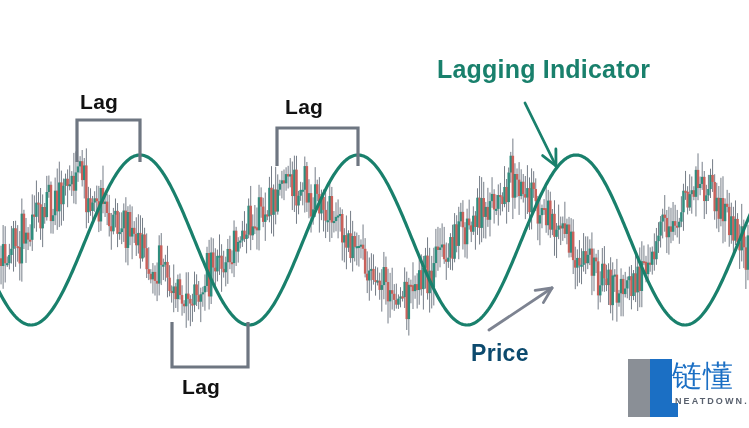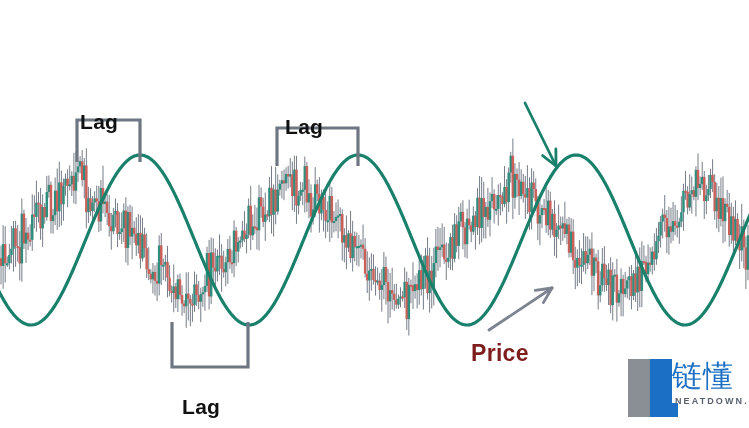--- a/index.html
+++ b/index.html
@@ -38,31 +38,30 @@
     font-size: 25px;
     font-weight: bold;
     color: #19806c;
     letter-spacing: 0.2px;
   }
   .lag-label {
     font-size: 21px;
     font-weight: bold;
     color: #111111;
     letter-spacing: 0.3px;
-    margin-top: 20px;
   }
   #lag-label-1 { left: 80px;  top: 90px; }
   #lag-label-2 { left: 285px; top: 95px; }
   #lag-label-3 { left: 182px; top: 375px; }
   #price-label {
     left: 471px;
     top: 340px;
     font-size: 23px;
     font-weight: bold;
-    color: #7f1d1d;
+    color: #0c4a6e;
     letter-spacing: 0.3px;
   }
   #logo {
     position: absolute;
     left: 626px;
     top: 357px;
     width: 123px;
     height: 62px;
   }
   #logo-text-cn {
@@ -832,20 +831,21 @@
           <line x1="556" y1="166" x2="555.88" y2="149.00" stroke="#19806c" stroke-width="2.8" stroke-linecap="round"></line>
         </g>
         <g>
           <line x1="489" y1="330" x2="552" y2="288" stroke="#7d8391" stroke-width="2.8" stroke-linecap="round"></line>
           <line x1="552" y1="288" x2="543.36" y2="302.64" stroke="#7d8391" stroke-width="2.8" stroke-linecap="round"></line>
           <line x1="552" y1="288" x2="535.16" y2="290.34" stroke="#7d8391" stroke-width="2.8" stroke-linecap="round"></line>
         </g>
       </g>
   </svg>
 
+  <div class="txt" id="title-lagging-indicator">Lagging Indicator</div>
 
   <div class="txt lag-label" id="lag-label-1">Lag</div>
 
   <div class="txt lag-label" id="lag-label-2">Lag</div>
 
   <div class="txt lag-label" id="lag-label-3">Lag</div>
 
   <div class="txt" id="price-label">Price</div>
 
   <svg id="logo" viewBox="0 0 123 62">

